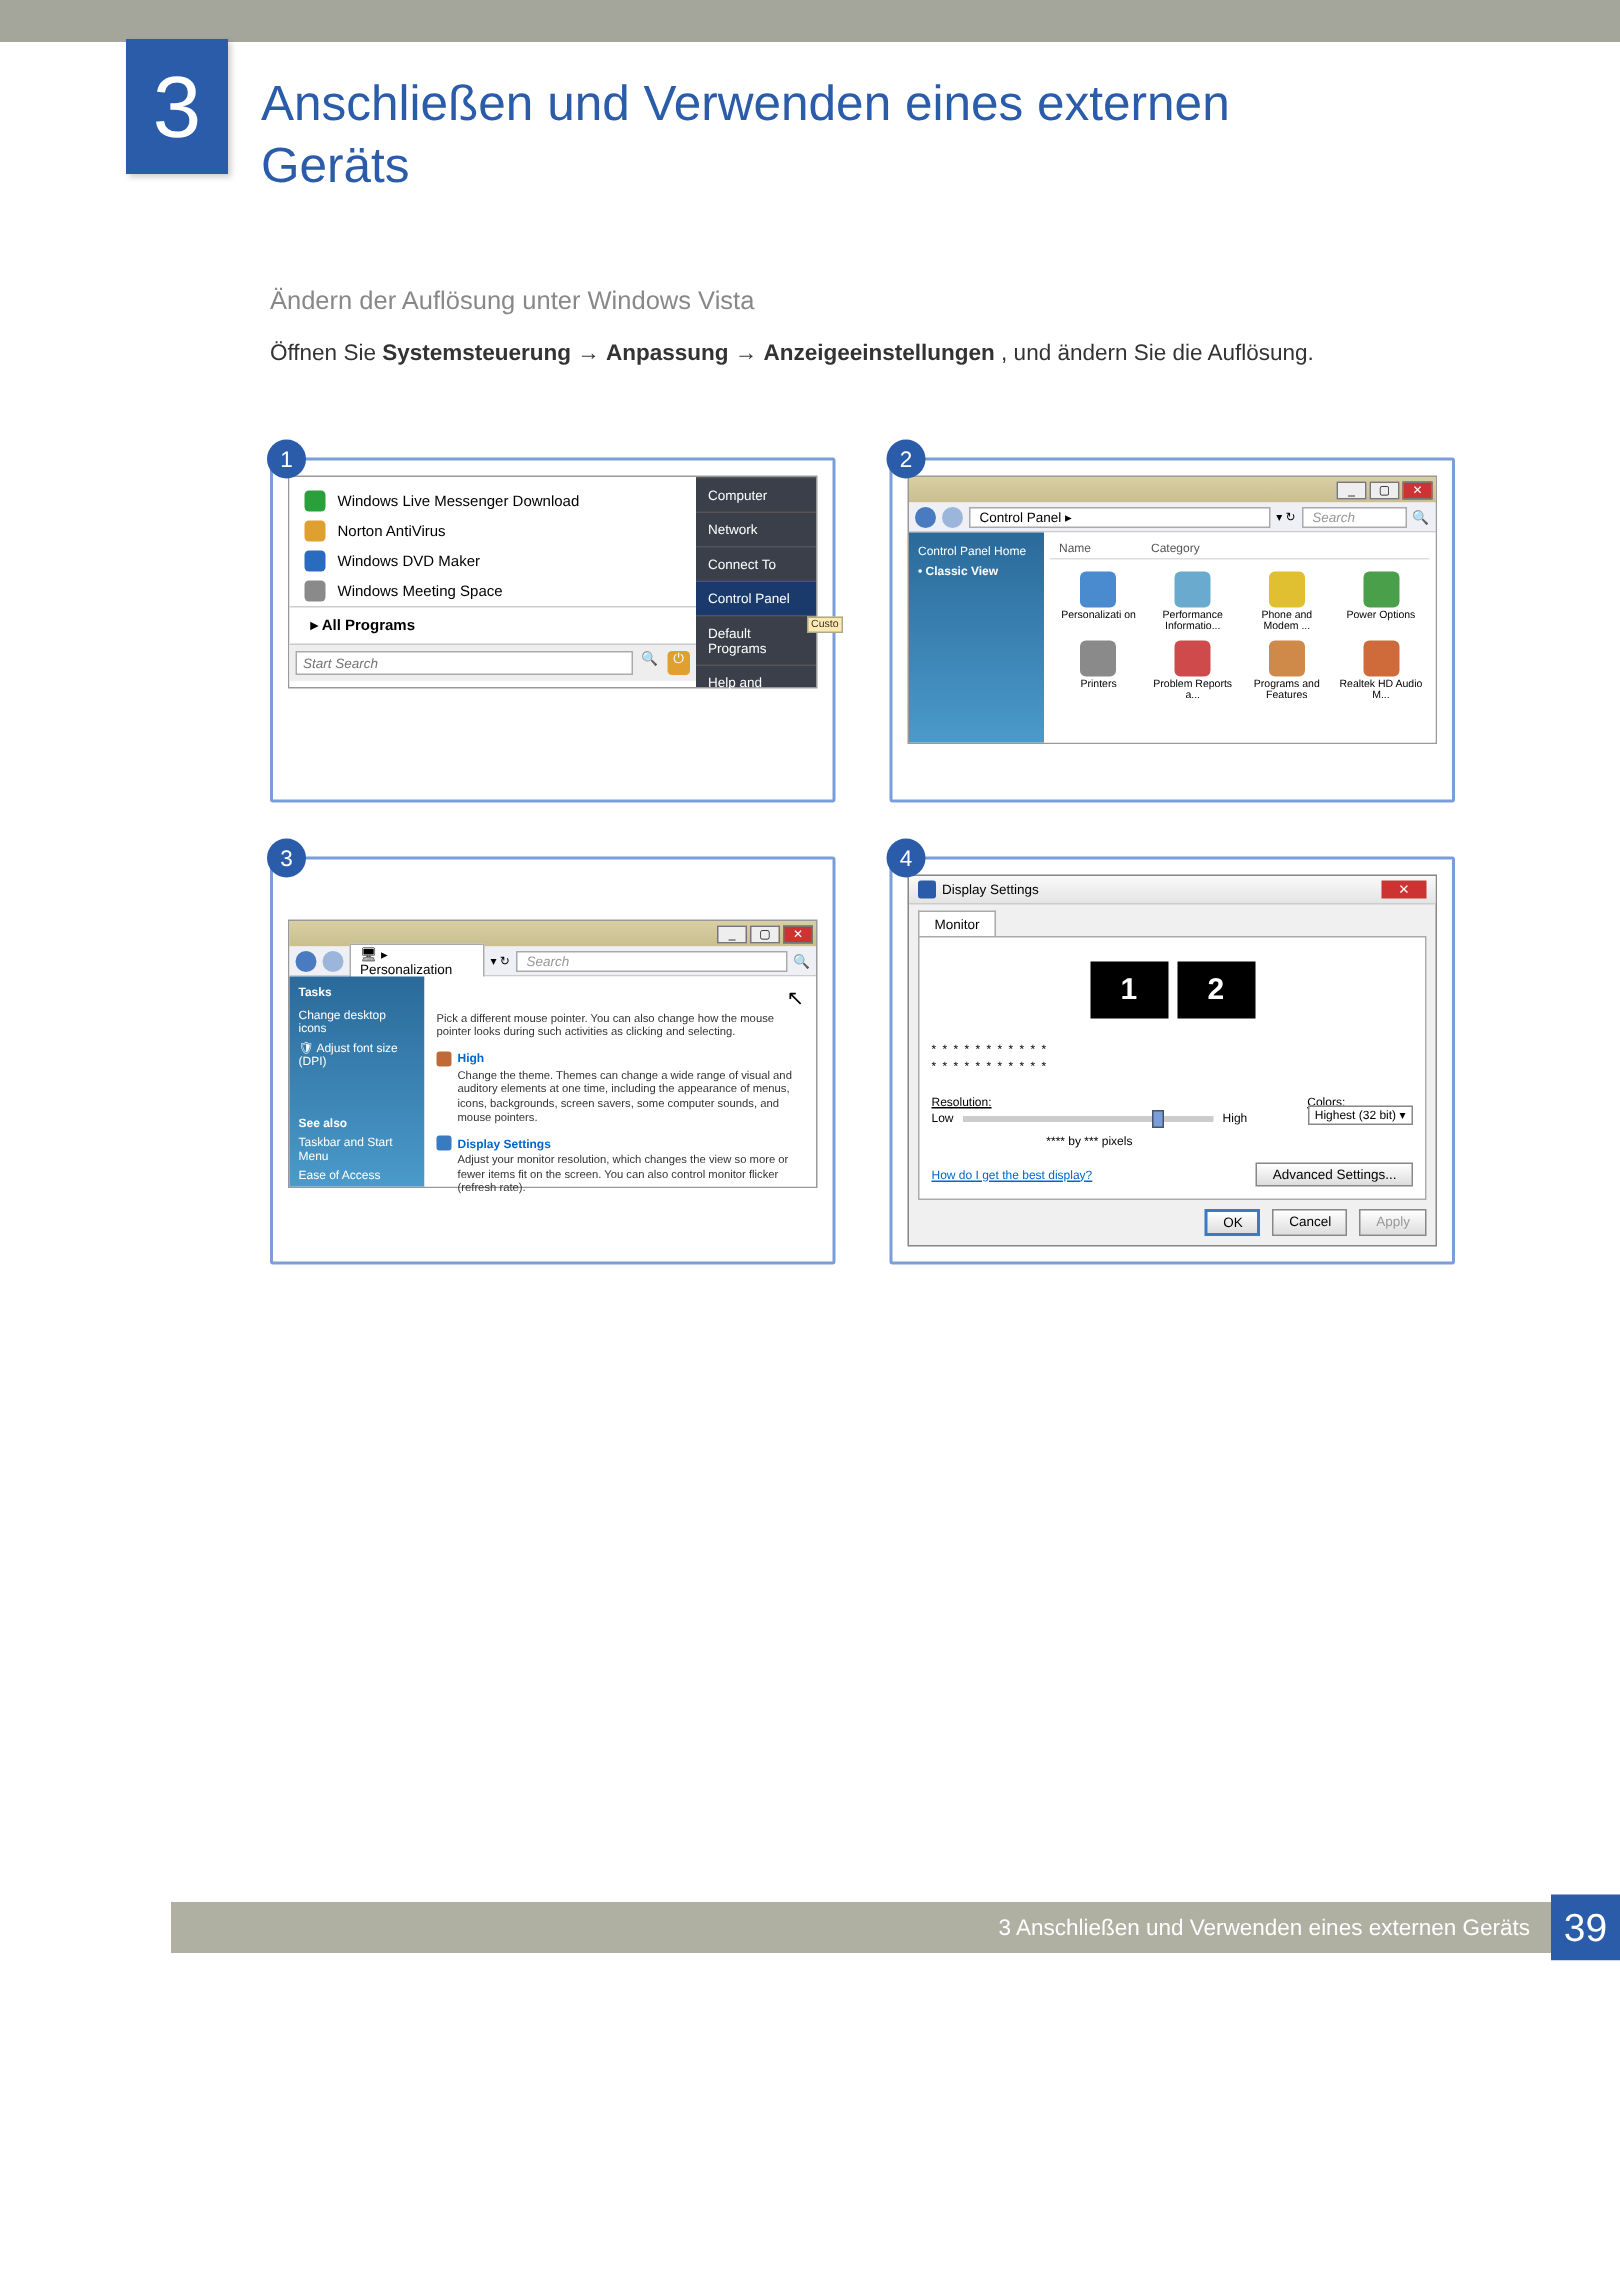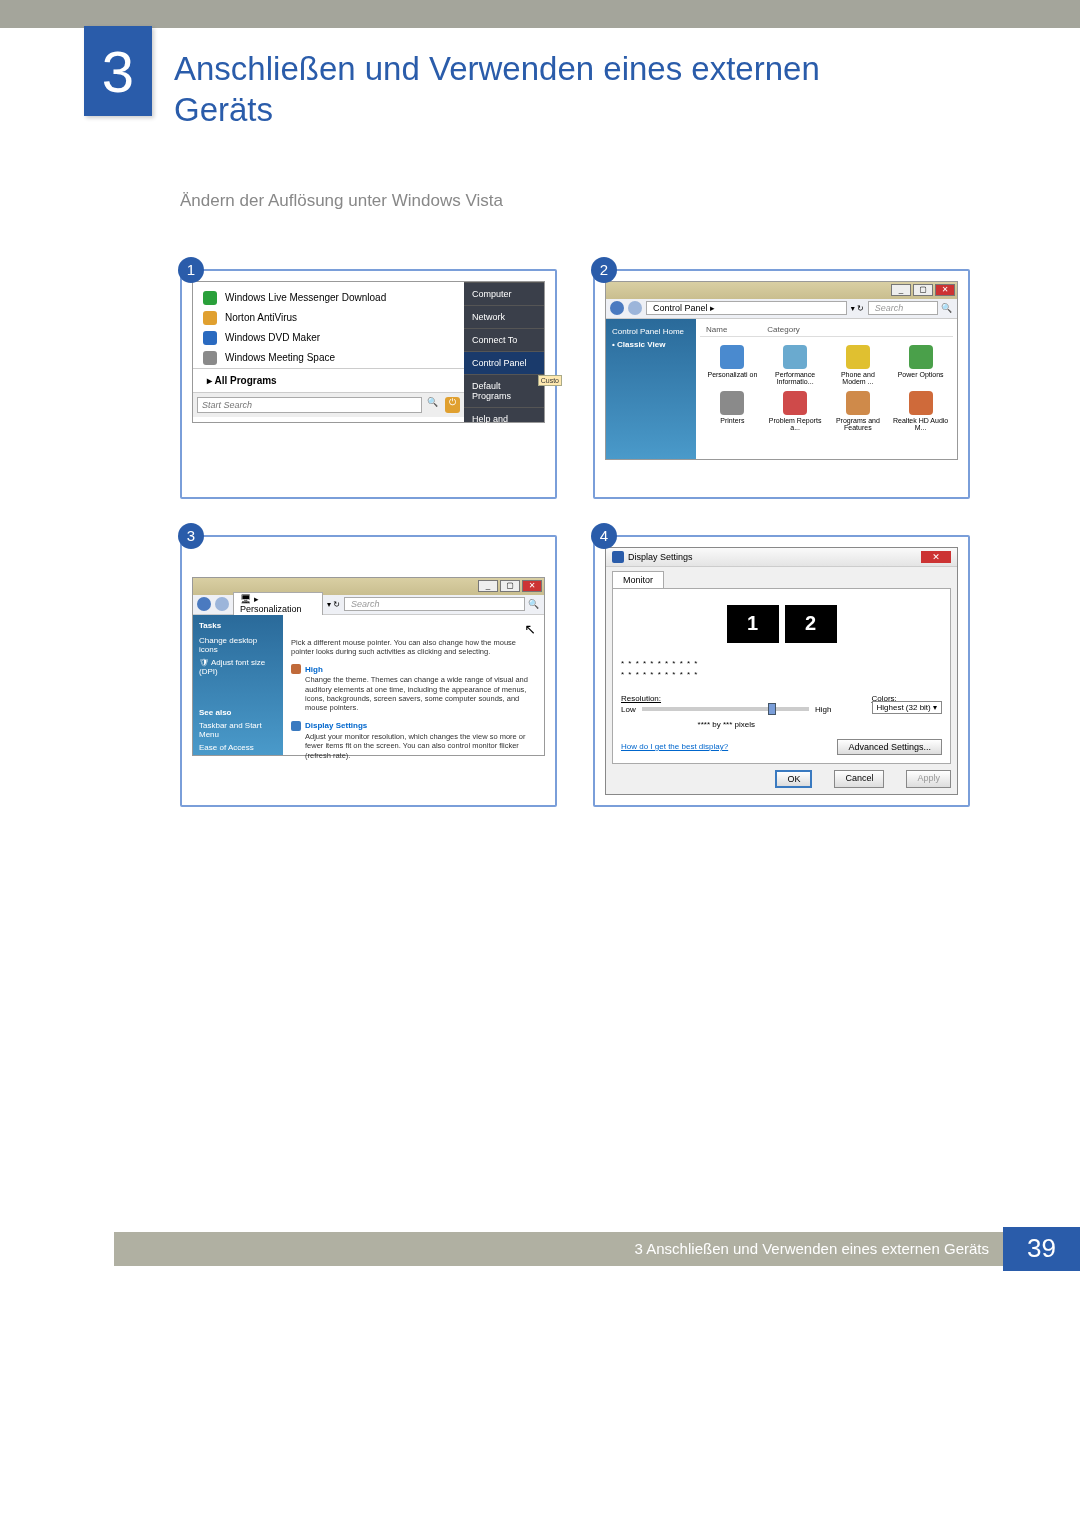--- a/index.html
+++ b/index.html
@@ -89,42 +89,51 @@
   .p4-inner { border: 1px solid #aaa; margin: 0 6px; background: #fff; padding: 8px; }
   .p4-monitors { display: flex; justify-content: center; gap: 6px; margin: 8px 0 16px; }
   .p4-mon { width: 52px; height: 38px; background: #000; color: #fff; display: flex; align-items: center; justify-content: center; font-size: 20px; font-weight: bold; }
   .p4-row { font-size: 8px; margin: 2px 0; letter-spacing: 1px; }
   .p4-ctrl { display: flex; justify-content: flex-start; margin-top: 15px; font-size: 8px; gap: 20px; }
   .p4-slider { display: flex; align-items: center; gap: 6px; margin: 2px 0 6px; }
   .p4-track { flex: 1; height: 4px; background: #ccc; position: relative; }
   .p4-thumb { position: absolute; right: 20%; top: -4px; width: 8px; height: 12px; background: #7a9ed9; border: 1px solid #456; }
   .p4-select { border: 1px solid #888; padding: 1px 4px; font-size: 8px; background: #fff; }
   .p4-link { color: #06c; font-size: 8px; text-decoration: underline; }
-  .p4-btnrow { display: flex; justify-content: flex-end; gap: 22px; margin: 6px 6px 0; }
+  .p4-btnrow { display: flex; justify-content: flex-end; gap: 8px; margin: 6px 6px 0; }
   .p4-btn { border: 1px solid #888; padding: 2px 10px; font-size: 9px; background: linear-gradient(#fff,#ddd); }
   .p4-btn.def { border: 2px solid #3a7ac0; }
 
   
   .footer { margin-top: 420px; display: flex; align-items: center; }
   .footer-bar { flex: 1; height: 34px; background: #b0b0a2; display: flex; align-items: center; justify-content: flex-end; padding-right: 14px; color: #fff; font-size: 15px; }
   .footer-left { width: 114px; height: 34px; background: #fff; }
-  .footer-page { width: 77px; height: 44px; background: #2a5caa; color: #fff; display: flex; align-items: center; justify-content: center; font-size: 26px; }
+  .footer-page { width: 46px; height: 44px; background: #2a5caa; color: #fff; display: flex; align-items: center; justify-content: center; font-size: 26px; }
 </style>
 </head>
 <body>
 
 <div class="top-bar"></div>
 
 <div class="header">
   <div class="chapter-badge">3</div>
   <div class="chapter-title">Anschließen und Verwenden eines externen Geräts</div>
 </div>
 
 <div class="content">
   <div class="subtitle">Ändern der Auflösung unter Windows Vista</div>
+  <div class="instruction">
+    <span>Öffnen Sie </span>
+    <b>Systemsteuerung</b>
+    <span> → </span>
+    <b>Anpassung</b>
+    <span> → </span>
+    <b>Anzeigeeinstellungen</b>
+    <span>, und ändern Sie die Auflösung.</span>
+  </div>
 
   <div class="panels">
 
     <div class="panel">
       <div class="panel-num">1</div>
       <div class="win-frame">
         <div class="p1-body">
           <div class="p1-left">
             <div class="p1-item">
                 <span class="p1-icon" style="background:#2aa03a"></span>

